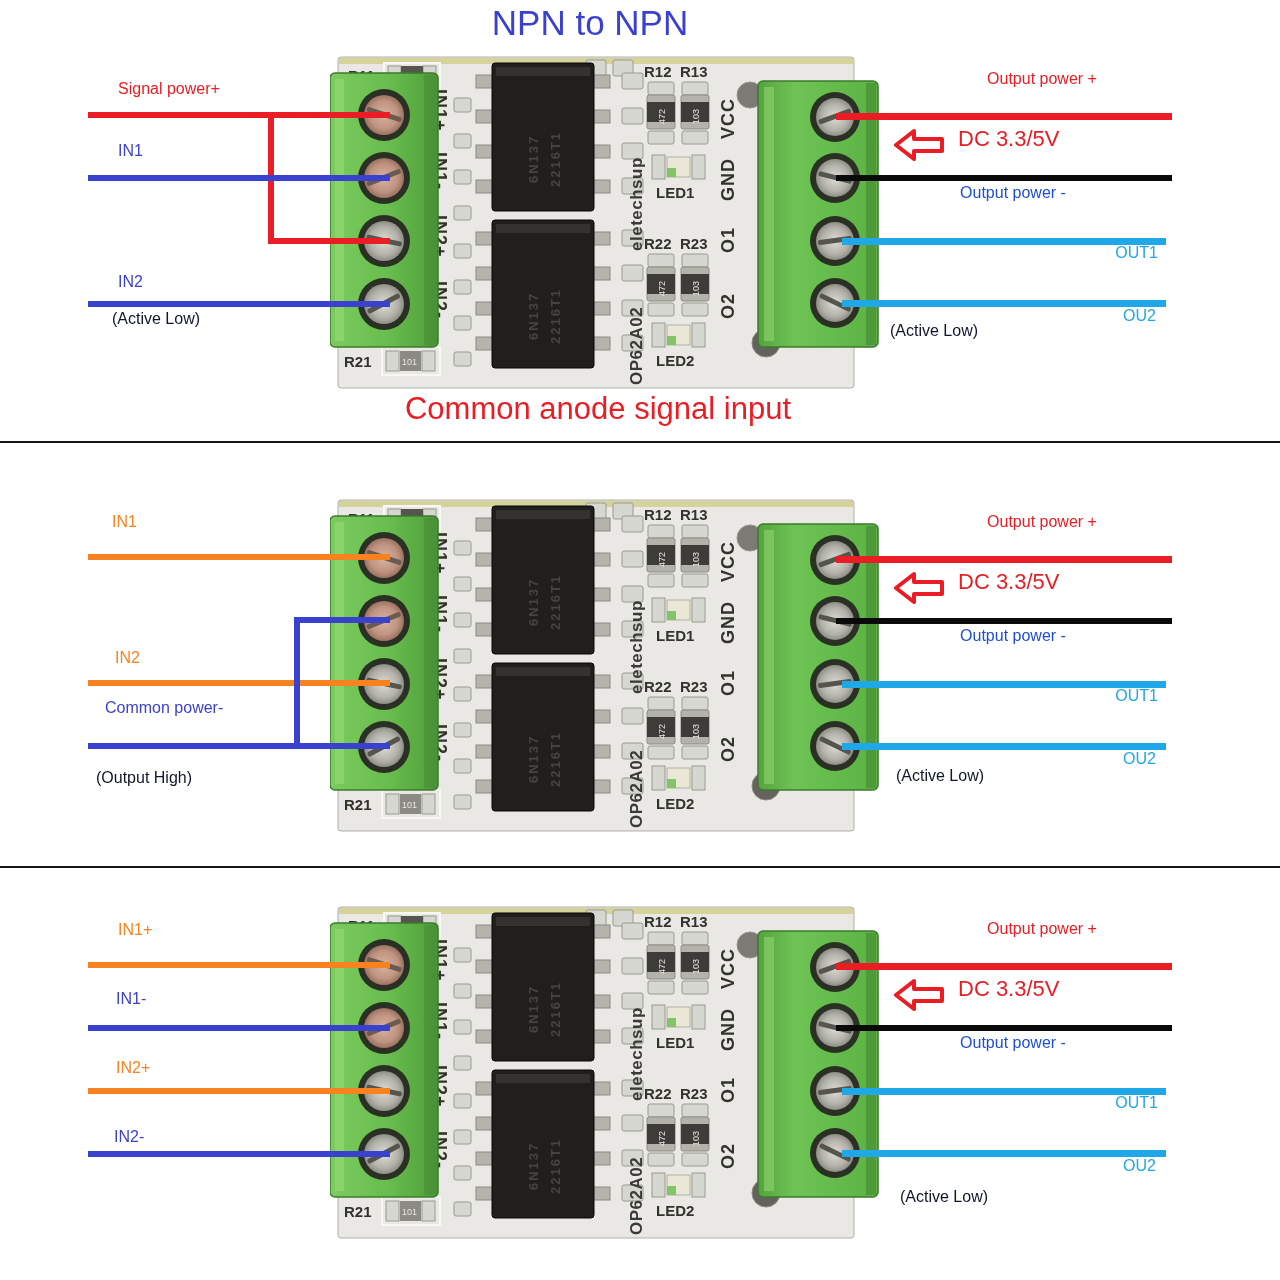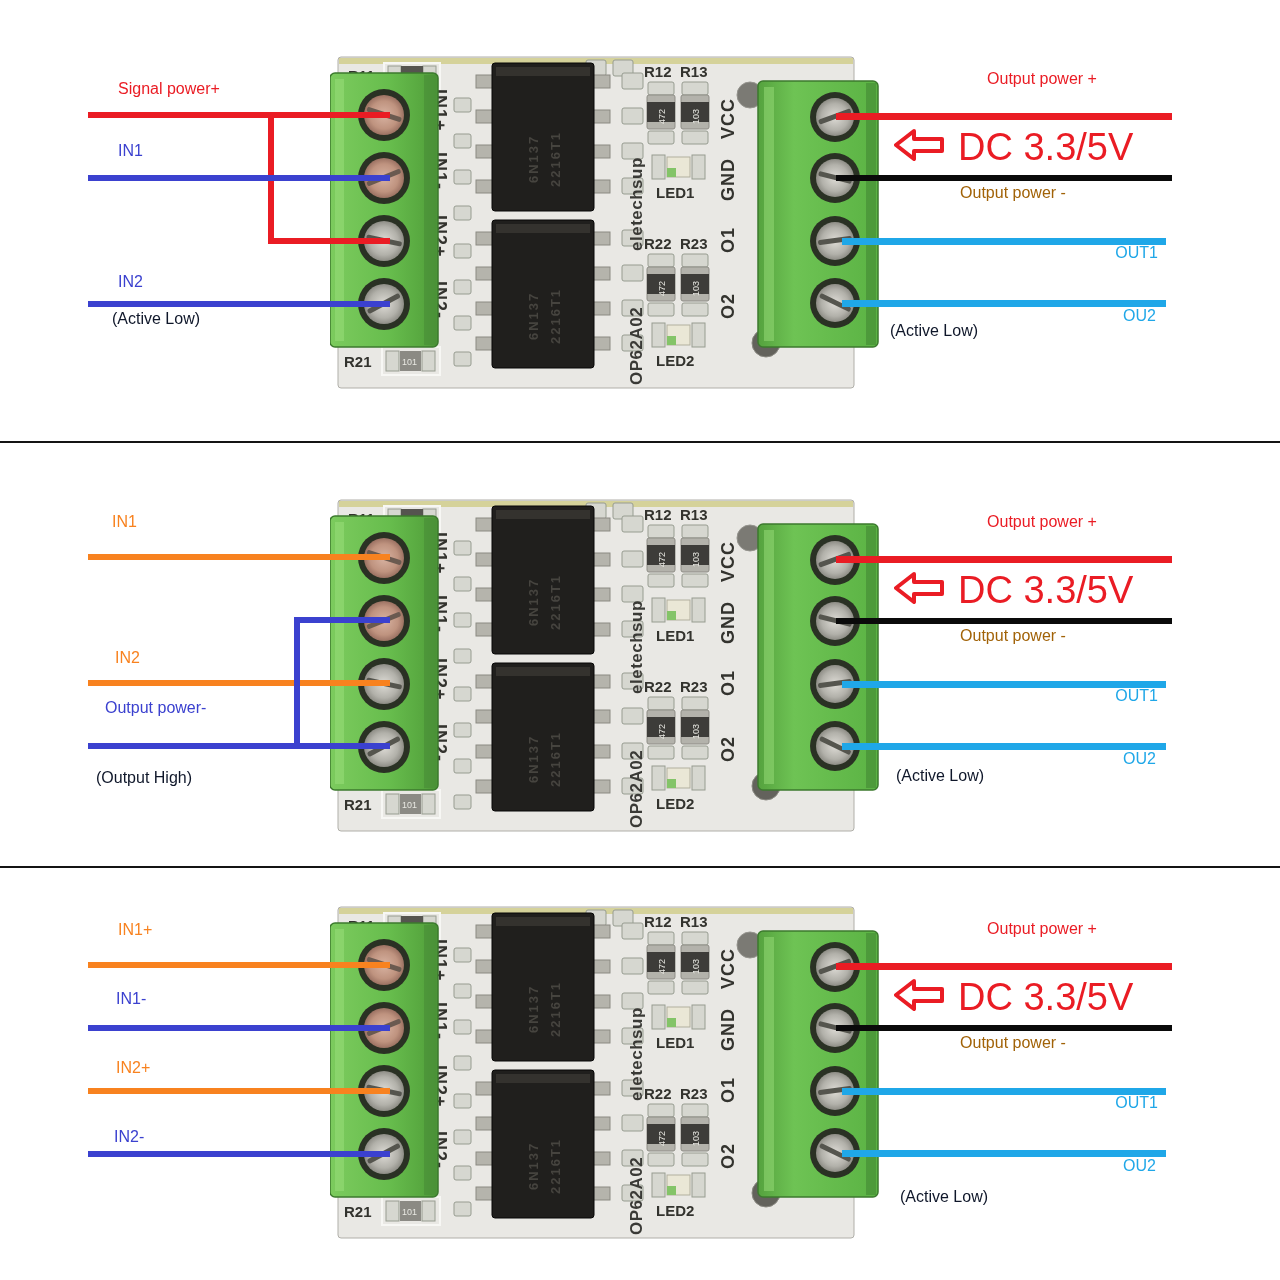--- a/index.html
+++ b/index.html
@@ -13,39 +13,40 @@
   .caption{position:absolute;text-align:center;font-size:31px;color:#ea1c24;white-space:nowrap}
   .board-wrap{position:absolute;left:330px;width:550px;height:335px}
   .board{display:block;width:550px;height:335px}
   .wire{position:absolute;height:6px}
   .wire.vert{width:6px}
   .wire.thick{height:7px}
   .w-red{background:#ea1c24}.w-blue{background:#3b41cf}.w-orange{background:#f8821f}
   .w-cyan{background:#1fa7e8}.w-black{background:#0a0a0a}
   .lbl{position:absolute;font-size:16px;line-height:1.15;white-space:nowrap}
   .t-red{color:#ea1c24}.t-blue{color:#3b41cf}.t-orange{color:#f8821f}
-  .t-cyan{color:#1fa7e8}.t-purple{color:#0f172a}.t-black{color:#a16207}
+  .t-cyan{color:#1fa7e8}.t-purple{color:#0f172a}.t-black{color:#1d4ed8}
   .center{text-align:center}.rightal{text-align:right}
-  .dc{font-size:38px}
+  .dc{font-size:22px}
   .arrow{position:absolute}
   .rcluster{position:absolute;left:0;top:0;width:1172px;height:100%}
   
   .silk{font:bold 15px "Liberation Sans",sans-serif;fill:#33332e}
   .silkv{font:bold 18px "Liberation Sans",sans-serif;fill:#33332e;letter-spacing:1px}
   .brandv{font:bold 17px "Liberation Sans",sans-serif;fill:#3a3a36;letter-spacing:.5px}
   .chipmark{font:bold 13px "Liberation Sans",sans-serif;fill:#46443f;letter-spacing:2px}
   .rescode{font:9px "Liberation Sans",sans-serif;fill:#e8e8e2}
   .pad{fill:#d6d7d0;stroke:#979c90;stroke-width:1}
 </style>
 </head>
 <body>
 
 <div class="canvas">
 
   <section class="panel" style="top:0;height:441px">
+    <h2 class="title" style="top:3px">NPN to NPN</h2>
     <div class="board-wrap" style="top:55px">
 <svg class="board" viewBox="0 0 550 335">
   <defs>
     <linearGradient id="gL" x1="0" y1="0" x2="1" y2="0">
       <stop offset="0" stop-color="#7ccb5e"></stop>
               <stop offset=".55" stop-color="#67bd4d"></stop>
       <stop offset=".86" stop-color="#57a73f"></stop>
               <stop offset="1" stop-color="#4a9236"></stop>
     </linearGradient>
     <linearGradient id="gR" x1="0" y1="0" x2="1" y2="0">
@@ -279,20 +280,21 @@
       <svg class="arrow" style="left:894px;top:129px" width="50" height="32" viewBox="0 0 50 32">
         <path d="M48 10 H20 V2 L2 16 L20 30 V22 H48 Z" fill="#ffffff" stroke="#ea1c24" stroke-width="4" stroke-linejoin="round"></path>
       </svg>
       <div class="lbl t-red dc" style="left:958px;top:126px">DC 3.3/5V</div>
       <div class="lbl t-black center" style="left:875px;top:184px;width:276px">Output power -</div>
       <div class="lbl t-cyan rightal" style="left:1000px;top:244px;width:158px">OUT1</div>
       <div class="lbl t-cyan rightal" style="left:1000px;top:307px;width:156px">OU2</div>
     </div>
     <div class="lbl t-purple" style="left:890px;top:322px">(Active Low)</div>
 
+    <div class="caption" style="left:0;top:391px;width:1196px">Common anode signal input</div>
   </section>
   <div class="divider" style="top:441px"></div>
 
   <section class="panel" style="top:443px;height:423px">
     <div class="board-wrap" style="top:55px">
 <svg class="board" viewBox="0 0 550 335">
   <defs>
     <linearGradient id="gL" x1="0" y1="0" x2="1" y2="0">
       <stop offset="0" stop-color="#7ccb5e"></stop>
               <stop offset=".55" stop-color="#67bd4d"></stop>
@@ -511,21 +513,21 @@
 </svg>
 </div>
 
     <div class="wire w-orange" style="left:88px;top:111px;width:302px"></div>
     <div class="wire w-orange" style="left:88px;top:237px;width:302px"></div>
     <div class="wire w-blue" style="left:88px;top:300px;width:302px"></div>
     <div class="wire w-blue vert" style="left:294px;top:174px;height:132px"></div>
     <div class="wire w-blue" style="left:294px;top:174px;width:96px"></div>
     <div class="lbl t-orange" style="left:112px;top:70px">IN1</div>
     <div class="lbl t-orange" style="left:115px;top:206px">IN2</div>
-    <div class="lbl t-blue" style="left:105px;top:256px">Output power-</div>
+    <div class="lbl t-blue" style="left:105px;top:256px">Common power-</div>
     <div class="lbl t-purple" style="left:96px;top:326px">(Output High)</div>
 
     <div class="rcluster">
       <div class="wire w-red thick" style="left:836px;top:113px;width:336px"></div>
       <div class="wire w-black" style="left:836px;top:175px;width:336px"></div>
       <div class="wire w-cyan thick" style="left:842px;top:238px;width:324px"></div>
       <div class="wire w-cyan thick" style="left:842px;top:300px;width:324px"></div>
       <div class="lbl t-red center" style="left:902px;top:70px;width:280px">Output power +</div>
       <svg class="arrow" style="left:894px;top:129px" width="50" height="32" viewBox="0 0 50 32">
         <path d="M48 10 H20 V2 L2 16 L20 30 V22 H48 Z" fill="#ffffff" stroke="#ea1c24" stroke-width="4" stroke-linejoin="round"></path>

